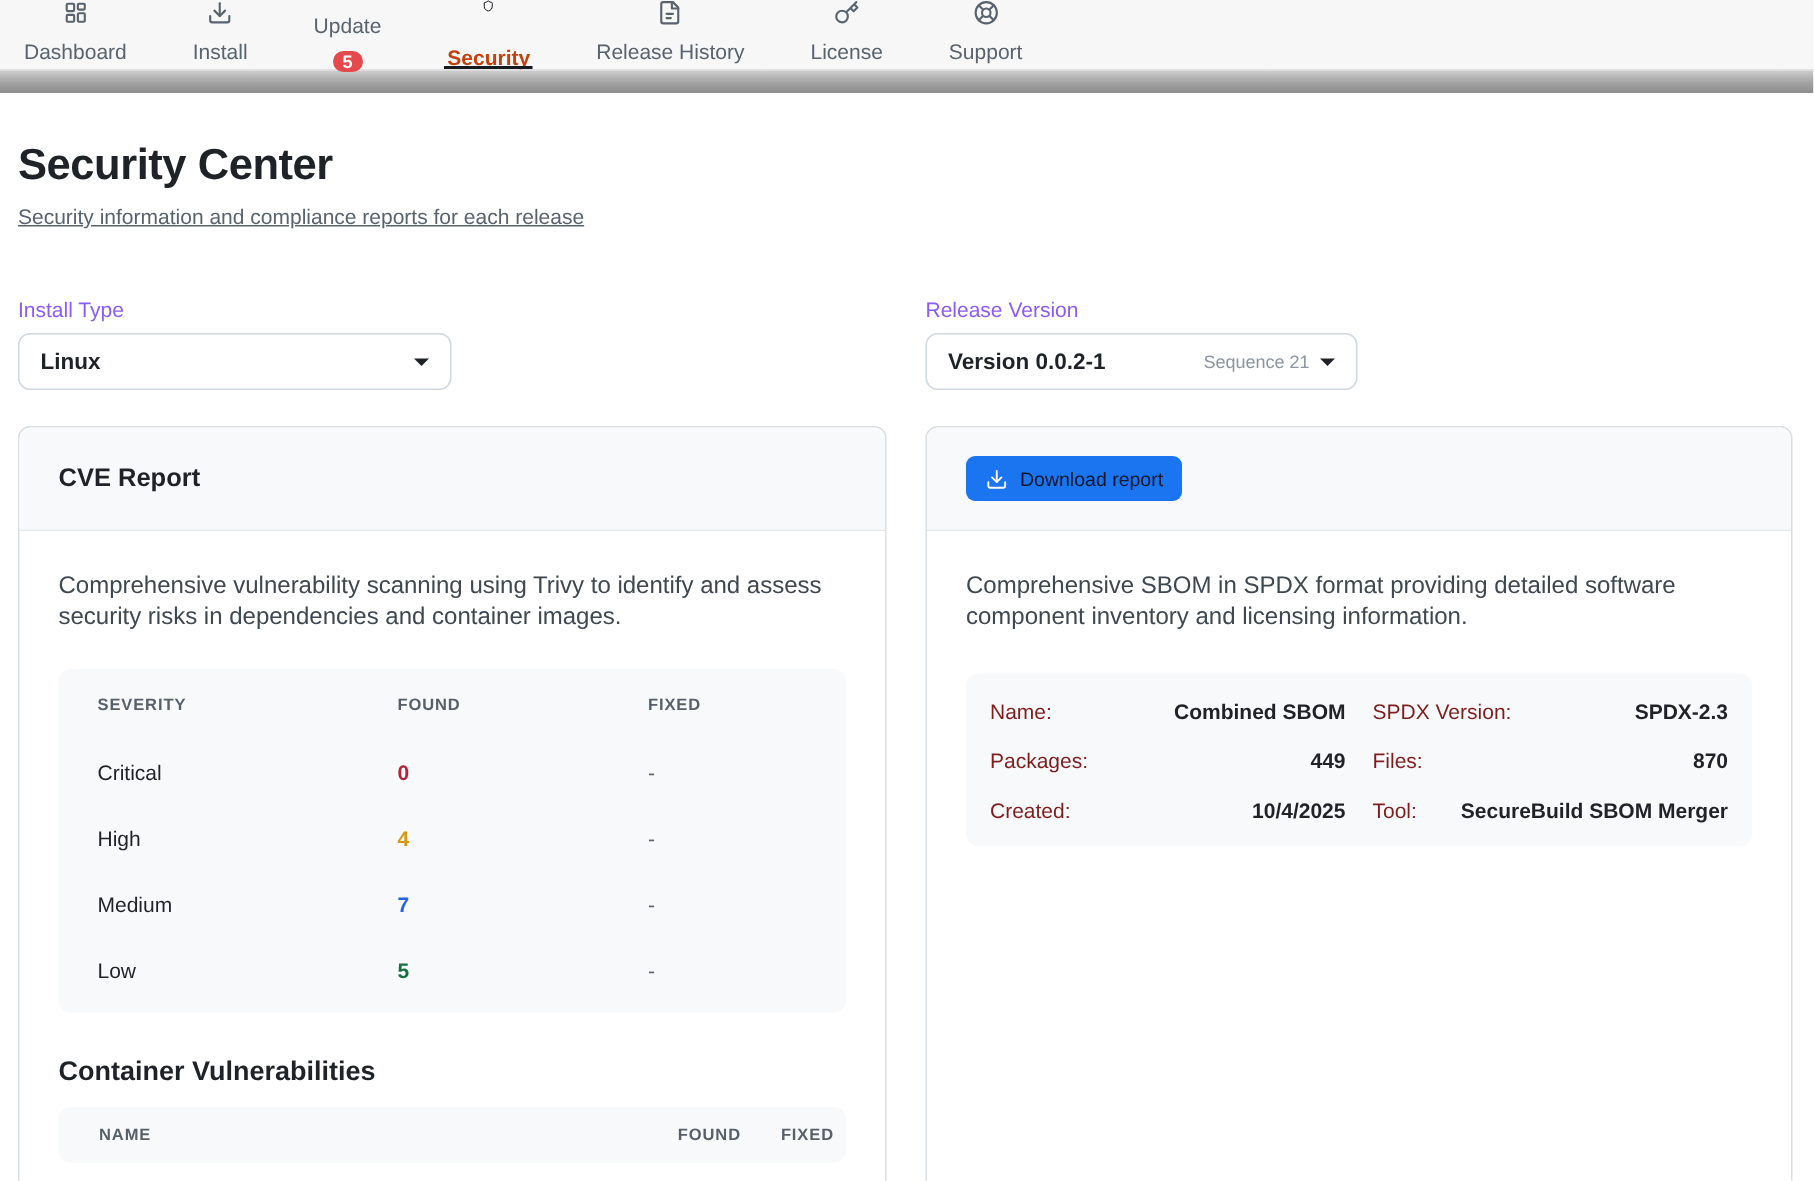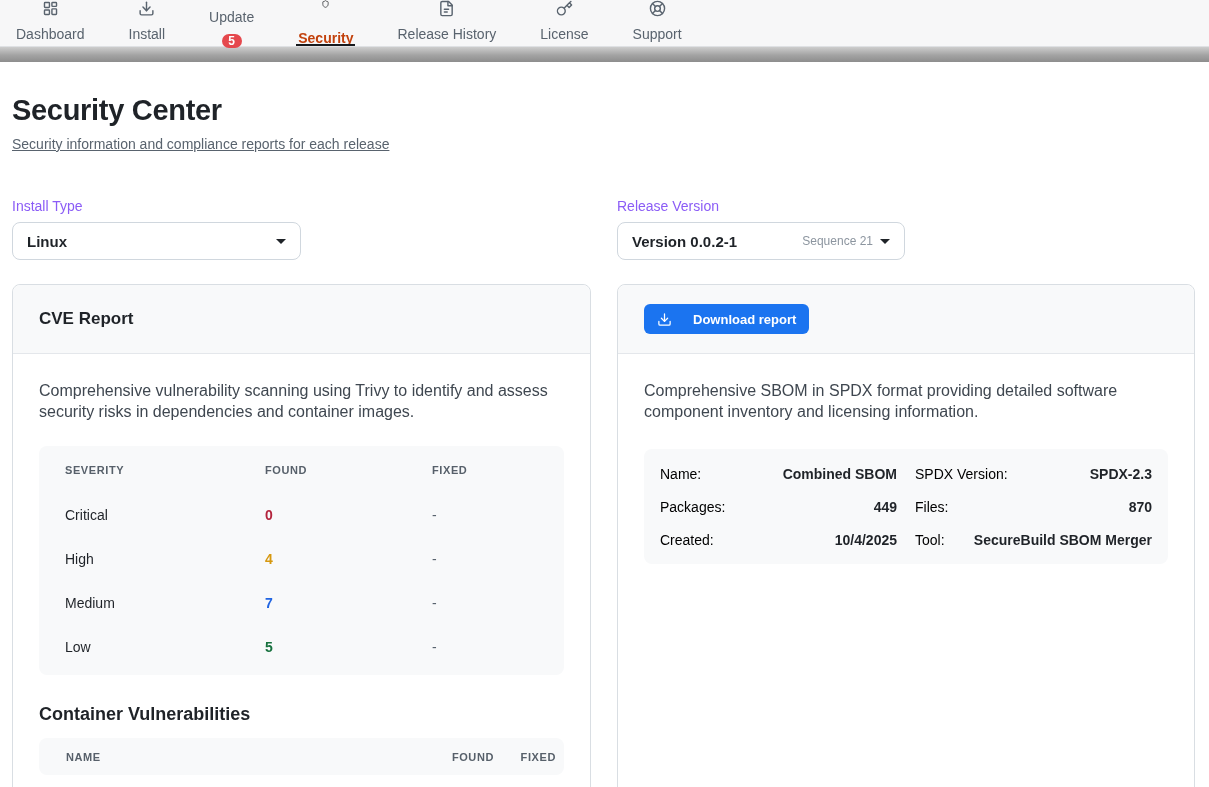--- a/index.html
+++ b/index.html
@@ -44,22 +44,22 @@
   .card { border:1px solid #d9dee3; border-radius:8px; background:#fff; min-height:545px; }
   .card-cve { width:579px; }
   .card-sbom { width:578px; }
   .card-header { height:69px; background:#f8f9fa; border-bottom:1px solid #e4e7eb;
     border-radius:8px 8px 0 0; display:flex; align-items:center; justify-content:space-between;
     padding:0 24px 0 26px; }
   .card-title { font-size:17px; font-weight:700; }
   .card-body { padding:26px; }
   .card-desc { font-size:16px; line-height:21px; color:#3f4750; }
 
-  .btn-primary { display:inline-flex; align-items:center; gap:21px; height:30px; padding:0 13px;
-    border:none; border-radius:6px; color:#ffffff; font-size:13px; font-weight:700; cursor:pointer;
+  .btn-primary { display:inline-flex; align-items:center; gap:8px; height:30px; padding:0 13px;
+    border:none; border-radius:6px; color:#0f172a; font-size:13px; font-weight:400; cursor:pointer;
     font-family:inherit; }
   .btn-primary svg { width:15px; height:15px; stroke:#fff; }
 
   
   .sev-table { background:#f8f9fa; border-radius:8px; margin-top:24px; padding-bottom:6px; }
   .sev-head, .sev-row { display:grid; grid-template-columns:200px 167px 1fr; align-items:center;
     padding-left:26px; }
   .sev-head { height:47px; }
   .th { font-size:11px; font-weight:700; letter-spacing:0.6px; color:#57606a; text-transform:uppercase; }
   .sev-row { height:44px; font-size:14px; }
@@ -70,21 +70,21 @@
   .cont-head { margin-top:13px; background:#f8f9fa; border-radius:8px; height:37px;
     display:grid; grid-template-columns:1fr 80px 62px; align-items:center;
     padding:0 8px 0 27px; }
   .cont-head .th.num { text-align:right; }
 
   
   .sbom-grid { margin-top:27px; background:#f8f9fa; border-radius:8px; padding:8px 16px;
     display:grid; grid-template-columns:1fr 1fr; column-gap:18px; }
   .sbom-cell { height:33px; display:flex; align-items:center; justify-content:space-between;
     font-size:14px; }
-  .sbom-label { color:#000000; }
+  .sbom-label { color:#7f1d1d; }
   .sbom-value { font-weight:700; text-align:right; }
 </style>
 </head>
 <body>
 
 <nav class="topnav">
   <div class="nav-item">
     <svg viewBox="0 0 24 24" fill="none" stroke-width="2">
       <rect x="3.5" y="3.5" width="7" height="7" rx="1"></rect>
         <rect x="14" y="3.5" width="6.5" height="5.5" rx="1"></rect>

